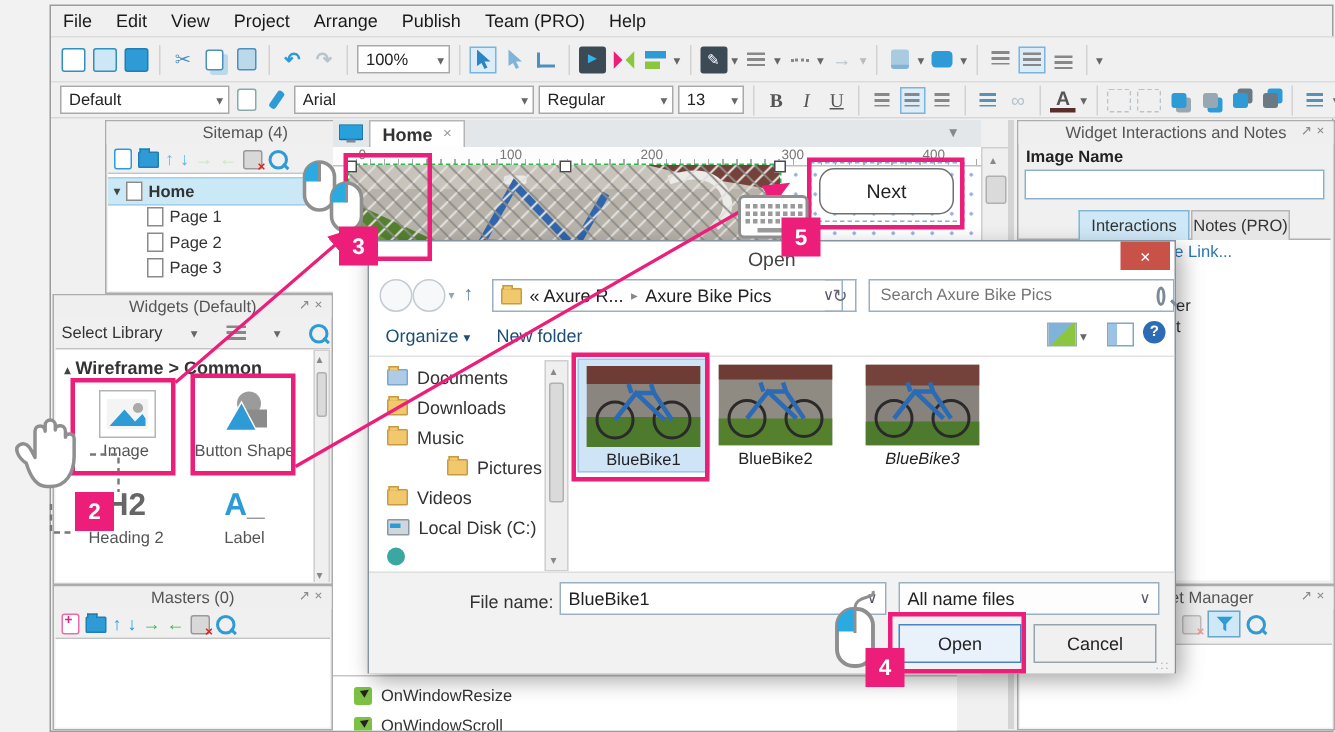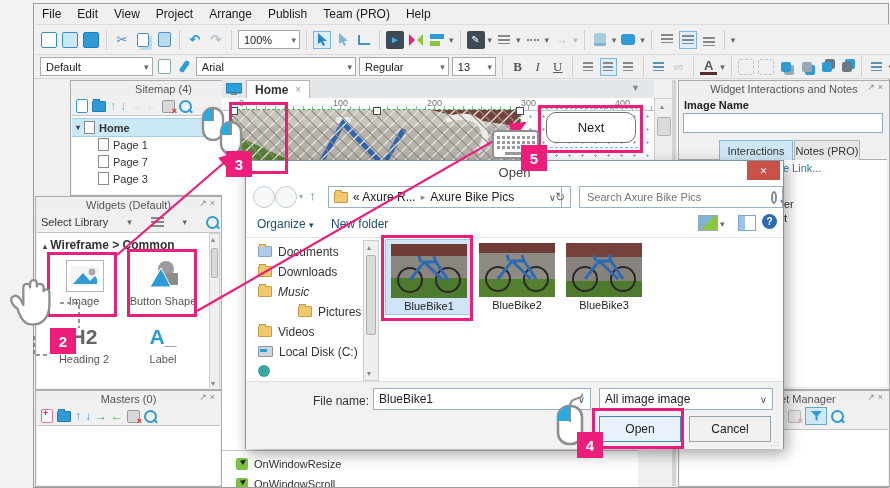--- a/index.html
+++ b/index.html
@@ -293,21 +293,21 @@
         <span style="font-size:8px;color:#444;">▾</span>
         <span class="pageicon"></span>
         <span>Home</span>
       </div>
       <div class="treerow" style="left:26px;top:20px;">
         <span class="pageicon"></span>
           <span>Page 1</span>
       </div>
       <div class="treerow" style="left:26px;top:37px;">
         <span class="pageicon"></span>
-          <span>Page 7</span>
+          <span>Page 2</span>
       </div>
       <div class="treerow" style="left:26px;top:54px;">
         <span class="pageicon"></span>
           <span>Page 3</span>
       </div>
       <span class="arr" style="right:3px;bottom:2px;">▾</span>
     </div>
   </div>
 
   <div class="abs panel" style="left:35px;top:196px;width:185px;height:192px;">
@@ -535,21 +535,21 @@
 
     <div class="abs" style="left:0;top:77px;width:537px;height:143px;overflow:hidden;">
       <div class="treerow" style="left:12px;top:5px;gap:6px;font-size:12px;">
           <span class="foldericon" style="background:#aecbe8;border-color:#7da7cc;"></span>
           <span>Documents</span>
         </div>
       <div class="treerow" style="left:12px;top:25px;gap:6px;font-size:12px;">
           <span class="foldericon"></span>
           <span>Downloads</span>
         </div>
-      <div class="treerow" style="left:12px;top:45px;gap:6px;font-size:12px;font-style:italic;">
+      <div class="treerow" style="left:12px;top:45px;gap:6px;font-size:12px;">
           <span class="foldericon"></span>
           <span>Music</span>
         </div>
       <div class="treerow" style="left:12px;top:65px;gap:6px;font-size:12px;padding-left:40px;">
           <span class="foldericon"></span>
           <span>Pictures</span>
         </div>
       <div class="treerow" style="left:12px;top:85px;gap:6px;font-size:12px;">
           <span class="foldericon"></span>
           <span>Videos</span>
@@ -583,41 +583,41 @@
         <svg width="76" height="54" viewBox="0 0 76 54">
           <rect width="76" height="54" fill="#8f8a82"></rect>
             <rect width="76" height="10" fill="#6e3c34"></rect>
           <rect y="36" width="76" height="18" fill="#55812f"></rect>
           <circle cx="19" cy="36" r="12" stroke="#2a2a2a" stroke-width="2" fill="none"></circle>
           <circle cx="57" cy="36" r="12" stroke="#2a2a2a" stroke-width="2" fill="none"></circle>
           <path d="M19,36 L33,18 L52,36 M33,18 L45,18 L57,36 M45,18 L43,12 M30,18 L28,12" stroke="#2b6bb5" stroke-width="3" fill="none"></path>
         </svg>
         <div>BlueBike2</div>
       </div>
-      <div class="filecell" style="left:316px;top:5px;width:84px;">
+      <div class="filecell" style="left:327px;top:5px;width:84px;font-style:italic;">
         <svg width="76" height="54" viewBox="0 0 76 54">
           <rect width="76" height="54" fill="#87837c"></rect>
             <rect width="76" height="14" fill="#74423a"></rect>
           <rect y="38" width="76" height="16" fill="#4e7a2d"></rect>
           <circle cx="19" cy="36" r="12" stroke="#2a2a2a" stroke-width="2" fill="none"></circle>
           <circle cx="57" cy="36" r="12" stroke="#2a2a2a" stroke-width="2" fill="none"></circle>
           <path d="M19,36 L33,18 L52,36 M33,18 L45,18 L57,36 M45,18 L43,12 M30,18 L28,12" stroke="#2b6bb5" stroke-width="3" fill="none"></path>
         </svg>
         <div>BlueBike3</div>
       </div>
     </div>
 
     <div class="abs" style="left:0;top:220px;width:537px;height:67px;background:#f2f2f2;border-top:1px solid #dfdfdf;">
       <span class="abs" style="left:67px;top:12px;font-size:12px;color:#333;">File name:</span>
       <div class="combo" style="left:127px;top:6px;width:206px;height:20px;">
         <span>BlueBike1</span>
           <span class="cv">∨</span>
       </div>
       <div class="combo" style="left:353px;top:6px;width:162px;height:20px;background:#fdfdfd;">
-        <span>All image image</span>
+        <span>All name files</span>
           <span class="cv">∨</span>
       </div>
       <div class="btn" style="left:353px;top:34px;width:80px;height:24px;background:#e9f1fb;border:1px solid #4a84c4;">
           <span>Open</span>
         </div>
       <div class="btn" style="left:443px;top:34px;width:80px;height:24px;background:#f0f0f0;border:1px solid #98a4ad;">
           <span>Cancel</span>
         </div>
       <span class="abs" style="right:3px;bottom:1px;font-size:8px;color:#aaa;letter-spacing:1px;">.::</span>
     </div>

